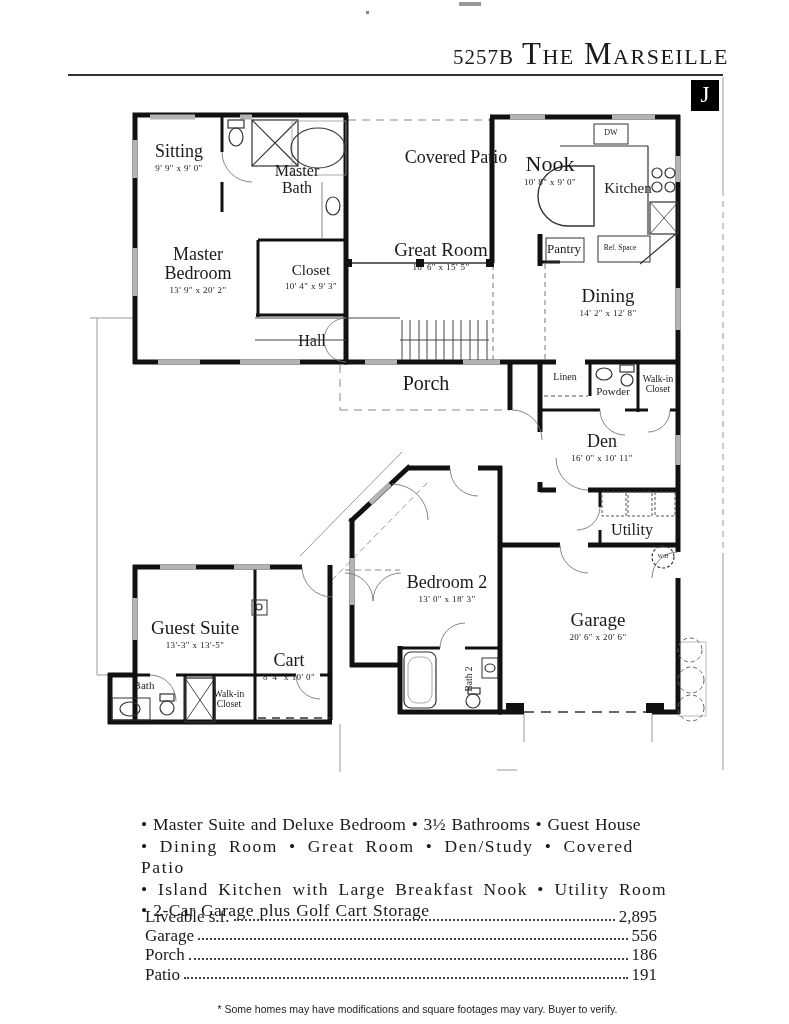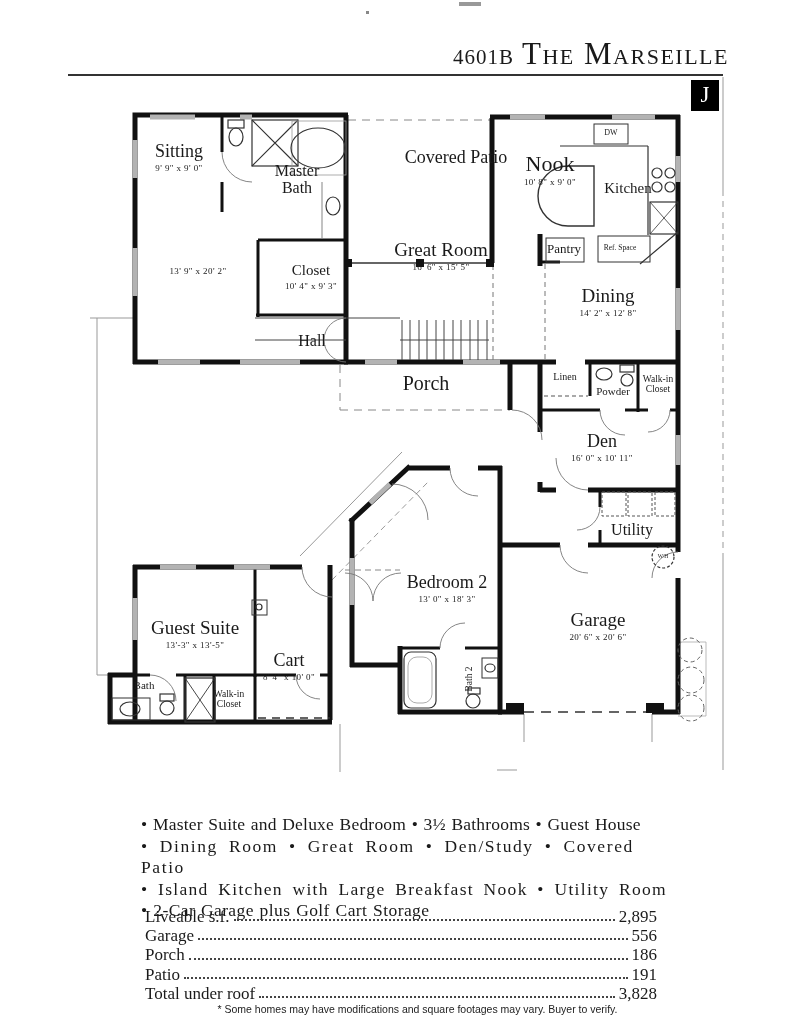--- a/index.html
+++ b/index.html
@@ -179,21 +179,21 @@
           <circle cx="691" cy="680" r="13"></circle>
           <circle cx="691" cy="708" r="13"></circle>
       </g>
       <path d="M348,263 H492" stroke="#333" stroke-width="1.5" fill="none"></path>
       <rect x="344" y="259" width="8" height="8" fill="#111"></rect>
       <rect x="416" y="259" width="8" height="8" fill="#111"></rect>
       <rect x="486" y="259" width="8" height="8" fill="#111"></rect>
     </g>
   </svg>
 
-  <div class="plan-number">4601B</div>
+  <div class="plan-number">5257B</div>
   <div class="sheet-title">The Marseille</div>
   <div class="header-rule"></div>
   <div class="elev-badge">J</div>
 
   <div class="plan-label" style="left:179px;top:158px;font-size:18px;">
     <span>Sitting</span>
     <span class="rdims">9' 9" x 9' 0"</span>
   </div>
   <div class="plan-label" style="left:297px;top:180px;font-size:16px;width:64px;">
     <span>Master Bath</span>
@@ -202,20 +202,21 @@
     <span>Covered Patio</span>
   </div>
   <div class="plan-label" style="left:550px;top:170px;font-size:22px;">
     <span>Nook</span>
     <span class="rdims">10' 8" x 9' 0"</span>
   </div>
   <div class="plan-label" style="left:628px;top:189px;font-size:15px;">
     <span>Kitchen</span>
   </div>
   <div class="plan-label" style="left:198px;top:270px;font-size:18px;width:104px;">
+    <span>Master Bedroom</span>
     <span class="rdims">13' 9" x 20' 2"</span>
   </div>
   <div class="plan-label" style="left:311px;top:277px;font-size:15px;">
     <span>Closet</span>
     <span class="rdims">10' 4" x 9' 3"</span>
   </div>
   <div class="plan-label" style="left:441px;top:256px;font-size:19px;">
     <span>Great Room</span>
     <span class="rdims">16' 6" x 15' 5"</span>
   </div>
@@ -305,22 +306,17 @@
     <div class="sf-row">
       <span class="sf-label">Porch</span>
       <span class="sf-dots"></span>
       <span class="sf-value">186</span>
     </div>
     <div class="sf-row">
       <span class="sf-label">Patio</span>
       <span class="sf-dots"></span>
       <span class="sf-value">191</span>
     </div>
-    <div class="sf-row">
-      <span class="sf-label">Total under roof</span>
-      <span class="sf-dots"></span>
-      <span class="sf-value">3,828</span>
-    </div>
   </div>
 
   <div class="footnote">* Some homes may have modifications and square footages may vary. Buyer to verify.</div>
 
 </div>
 
 </body></html>

